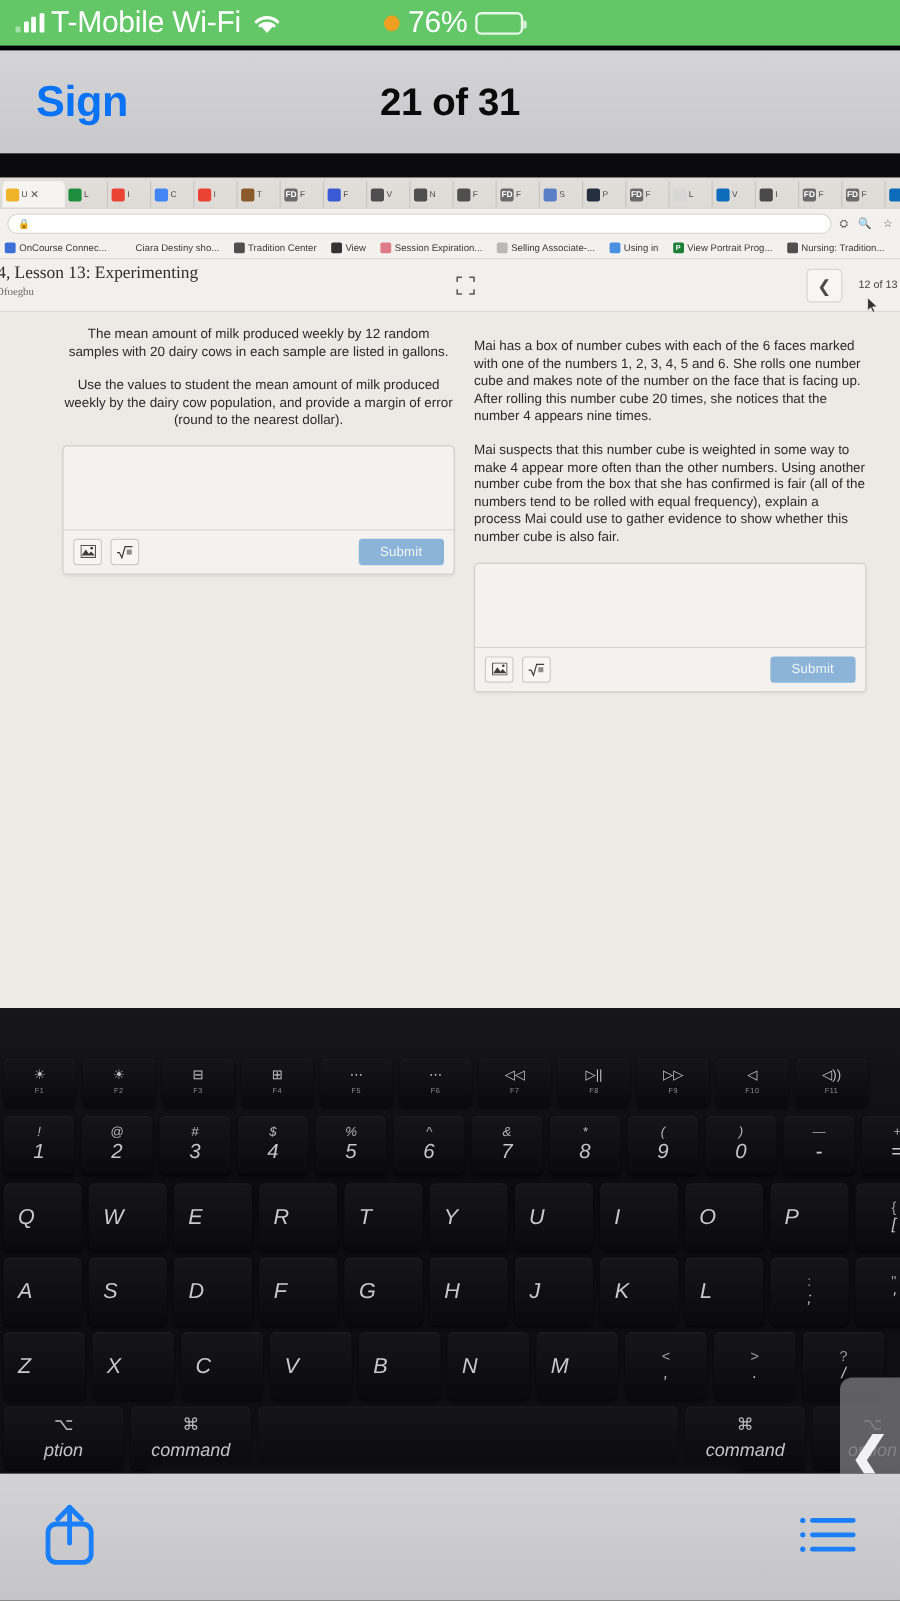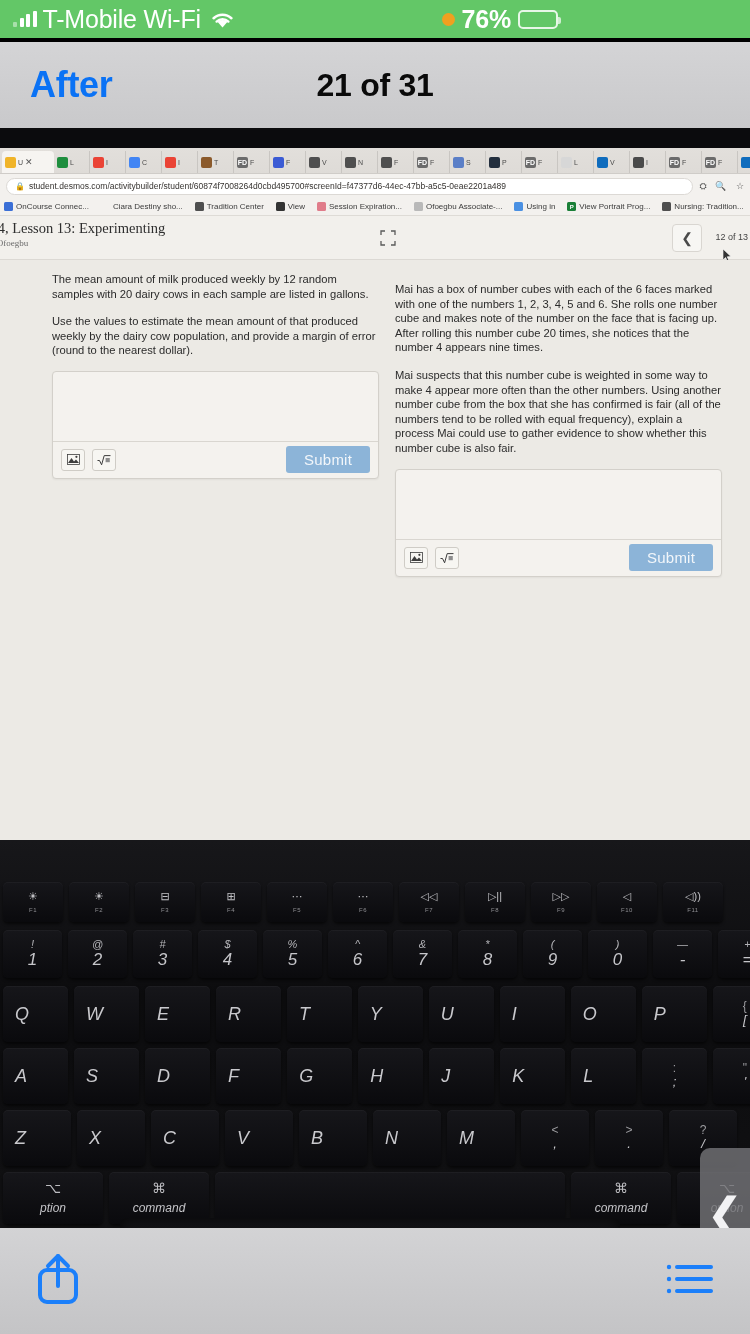--- a/index.html
+++ b/index.html
@@ -25,21 +25,21 @@
   .signal i:nth-child(3){height:13px;}
   .signal i:nth-child(4){height:16px;}
   .carrier{ font-size:25px; }
   .wifi{ width:25px; height:19px; position:relative; margin-left:3px;}
   .wifi svg{ display:block; }
   .sb-center{ flex:1; display:flex; align-items:center; justify-content:center; gap:8px; margin-left:-30px;}
   .rec-icon{ display:flex; align-items:center; }
   .rec-icon .body{ width:15px;height:14px;background:#fff;border-radius:2px;}
   .rec-icon .tri{ width:0;height:0;border-top:5px solid transparent;border-bottom:5px solid transparent;border-left:7px solid #fff;margin-left:1px;}
   .clock{ font-size:25px; font-weight:600; }
-  .sb-right{ display:flex; align-items:center; justify-content:flex-end; gap:7px; padding-right:12px; width:250px;font-weight:bold;}
+  .sb-right{ display:flex; align-items:center; justify-content:flex-start; gap:7px; padding-right:12px; width:250px;}
   .focus-dot{ width:13px;height:13px;border-radius:50%;background:#f0a020;}
   .batt-pct{ font-size:25px;}
   .batt{ width:40px;height:19px;border:2px solid rgba(255,255,255,.85);border-radius:5px;position:relative;padding:2px;}
   .batt .fill{ height:100%; background:#fff; border-radius:2px;}
   .batt:after{content:"";position:absolute;right:-5px;top:5px;width:3px;height:7px;background:rgba(255,255,255,.7);border-radius:0 2px 2px 0;}
 
   
   .nav-header{
     position:absolute; top:42px; left:0; width:750px; height:86px;
     background:linear-gradient(#d4d4d6,#c9c9cb);
@@ -113,37 +113,37 @@
     position:absolute;right:48px;top:8px;width:30px;height:28px;background:#f7f6f3;
     border:1px solid #d9d6d1;border-radius:4px;display:flex;align-items:center;justify-content:center;
     font-size:14px;color:#4a4a4a;
   }
   .ds-count{position:absolute;right:2px;top:16px;font-size:9px;color:#444;}
   .cursor{position:absolute;right:18px;top:32px;width:9px;height:13px;}
 
   
   .ds-body{position:absolute;top:112px;left:0;width:750px;height:580px;background:#eceae5;display:flex;}
   .ds-col{flex:1;padding:12px 14px 0 14px;position:relative;}
-  .ds-col.left{padding-left:52px;padding-right:10px;}
+  .ds-col.left{padding-left:52px;padding-right:10px;text-align:center;}
   .ds-col.right{padding-left:6px;padding-right:28px;padding-top:22px;}
   .qtext{font-family:"Liberation Sans",sans-serif;font-size:11.2px;line-height:14.6px;color:#2b2b2b;margin-bottom:13px;}
   .qtext.data{letter-spacing:-0.1px;}
 
   .answer-card{
     margin-top:4px;background:#f4f2ee;border:1px solid #d3d0ca;border-radius:4px;
     box-shadow:0 1px 2px rgba(0,0,0,.05);
   }
   .answer-area{height:70px;border-bottom:1px solid #d9d6d0;}
   .answer-toolbar{height:36px;display:flex;align-items:center;padding:0 8px;}
   .tool-btn{
     width:24px;height:22px;border:1px solid #cfccc6;border-radius:3px;background:#f7f6f2;
     display:flex;align-items:center;justify-content:center;margin-right:7px;color:#3d3d3d;font-size:11px;
   }
   .submit-btn{
-    margin-left:auto;background:#8cb4d8;color:#f2f6fa;font-size:15px;
+    margin-left:auto;background:#8cb4d8;color:#f2f6fa;font-size:11px;
     padding:5px 18px;border-radius:3px;letter-spacing:.2px;
   }
 
   
   .keyboard{
     position:absolute;top:712px;left:0;width:750px;height:388px;
     background:linear-gradient(#17171a,#0c0c0e 40%,#111113);
   }
   .krow{position:absolute;display:flex;left:0;width:780px;}
   .key{
@@ -167,21 +167,21 @@
   .key.alpha{height:56px;width:68px;align-items:flex-start;padding-left:12px;justify-content:center;}
   .key.alpha .main{font-size:18px;font-style:italic;color:#c9c9cd;}
   .key.dual{align-items:center;padding-left:0;}
   .key.dual .sub{font-size:12px;}
   .key.dual .main{font-size:13px;}
   .row-a{top:208px;}
   .row-z{top:270px;}
   .row-mod{top:332px;}
   .key.mod{height:52px;display:flex;flex-direction:column;align-items:center;justify-content:center;}
   .key.mod .gl{font-size:14px;color:#bcbcc0;line-height:1;}
-  .key.mod .lbl{font-size:12px;color:#c4c4c8;font-style:italic;margin-top:6px;}
+  .key.mod .lbl{font-size:15px;color:#c4c4c8;font-style:italic;margin-top:6px;}
   .key.space{height:52px;width:350px;}
   .edge-chevron{
     position:absolute;right:0;top:1020px;width:50px;height:130px;
     background:rgba(115,115,118,.82);border-radius:10px 0 0 10px;
     display:flex;align-items:center;justify-content:center;
     color:#f2f2f4;font-size:44px;
   }
   .trackpad{
     position:absolute;left:120px;top:1090px;width:500px;height:120px;
     background:linear-gradient(#131316,#0e0e11);border-radius:6px;
@@ -218,21 +218,21 @@
     </span>
   </div>
   <div class="sb-right">
     <span class="focus-dot"></span>
     <span class="batt-pct">76%</span>
     <span class="batt"><span class="fill" id="battfill" style="width: 76%;"></span></span>
   </div>
 </div>
 
 <div class="nav-header">
-  <div class="done-btn">After</div>
+  <div class="done-btn">Sign</div>
   <div class="nav-title">21 of 31</div>
 </div>
 
 <div class="photo">
 
   <div class="laptop-screen">
 
     <div class="tabstrip" id="tabstrip">
         <div class="tab active">
           <span class="fav" style="background: rgb(240, 180, 41);"></span>
@@ -316,21 +316,20 @@
           <span>F</span>
         </div>
         <div class="tab">
           <span class="fav" style="background: rgb(15, 108, 189);"></span>
         </div>
       </div>
 
     <div class="urlbar-row">
       <div class="urlpill">
         <span class="lock-ic">🔒</span>
-        <span>student.desmos.com/activitybuilder/student/60874f7008264d0cbd495700#screenId=f47377d6-44ec-47bb-a5c5-0eae2201a489</span>
       </div>
       <div class="urlbar-icons">
         <span>⛭</span>
         <span>🔍</span>
         <span>☆</span>
       </div>
     </div>
 
     <div class="bookmarks" id="bookmarks">
         <div class="bm">
@@ -348,21 +347,21 @@
         <div class="bm">
           <span class="bmico" style="background: rgb(51, 51, 51);"></span>
           <span>View</span>
         </div>
         <div class="bm">
           <span class="bmico" style="background: rgb(224, 124, 138);"></span>
           <span>Session Expiration...</span>
         </div>
         <div class="bm">
           <span class="bmico" style="background: rgb(185, 185, 185);"></span>
-          <span>Ofoegbu Associate-...</span>
+          <span>Selling Associate-...</span>
         </div>
         <div class="bm">
           <span class="bmico" style="background: rgb(74, 144, 226);"></span>
           <span>Using in</span>
         </div>
         <div class="bm">
           <span class="bmico" style="background: rgb(26, 127, 55);">P</span>
           <span>View Portrait Prog...</span>
         </div>
         <div class="bm">
@@ -385,21 +384,21 @@
         <svg width="9" height="13" viewBox="0 0 9 13">
             <path d="M0 0 L0 11 L2.6 8.4 L4.4 12.4 L6 11.6 L4.2 7.8 L8 7.6 Z" fill="#333" stroke="#fff" stroke-width=".6"></path>
           </svg>
       </div>
     </div>
 
     <div class="ds-body">
 
       <div class="ds-col left">
         <div class="qtext">The mean amount of milk produced weekly by 12 random samples with 20 dairy cows in each sample are listed in gallons.</div>
-        <div class="qtext">Use the values to estimate the mean amount of that produced weekly by the dairy cow population, and provide a margin of error (round to the nearest dollar).</div>
+        <div class="qtext">Use the values to student the mean amount of milk produced weekly by the dairy cow population, and provide a margin of error (round to the nearest dollar).</div>
         <div class="answer-card">
           <div class="answer-area"></div>
           <div class="answer-toolbar">
             <div class="tool-btn">
               <svg width="13" height="11" viewBox="0 0 13 11">
                   <rect x=".5" y=".5" width="12" height="10" fill="none" stroke="#3d3d3d" stroke-width=".8"></rect>
                   <path d="M1 9 L4.5 4 L7 7.5 L9 5.5 L12 9 Z" fill="#3d3d3d"></path>
                   <circle cx="9.4" cy="2.8" r="1.1" fill="#3d3d3d"></circle>
                 </svg>
             </div>

